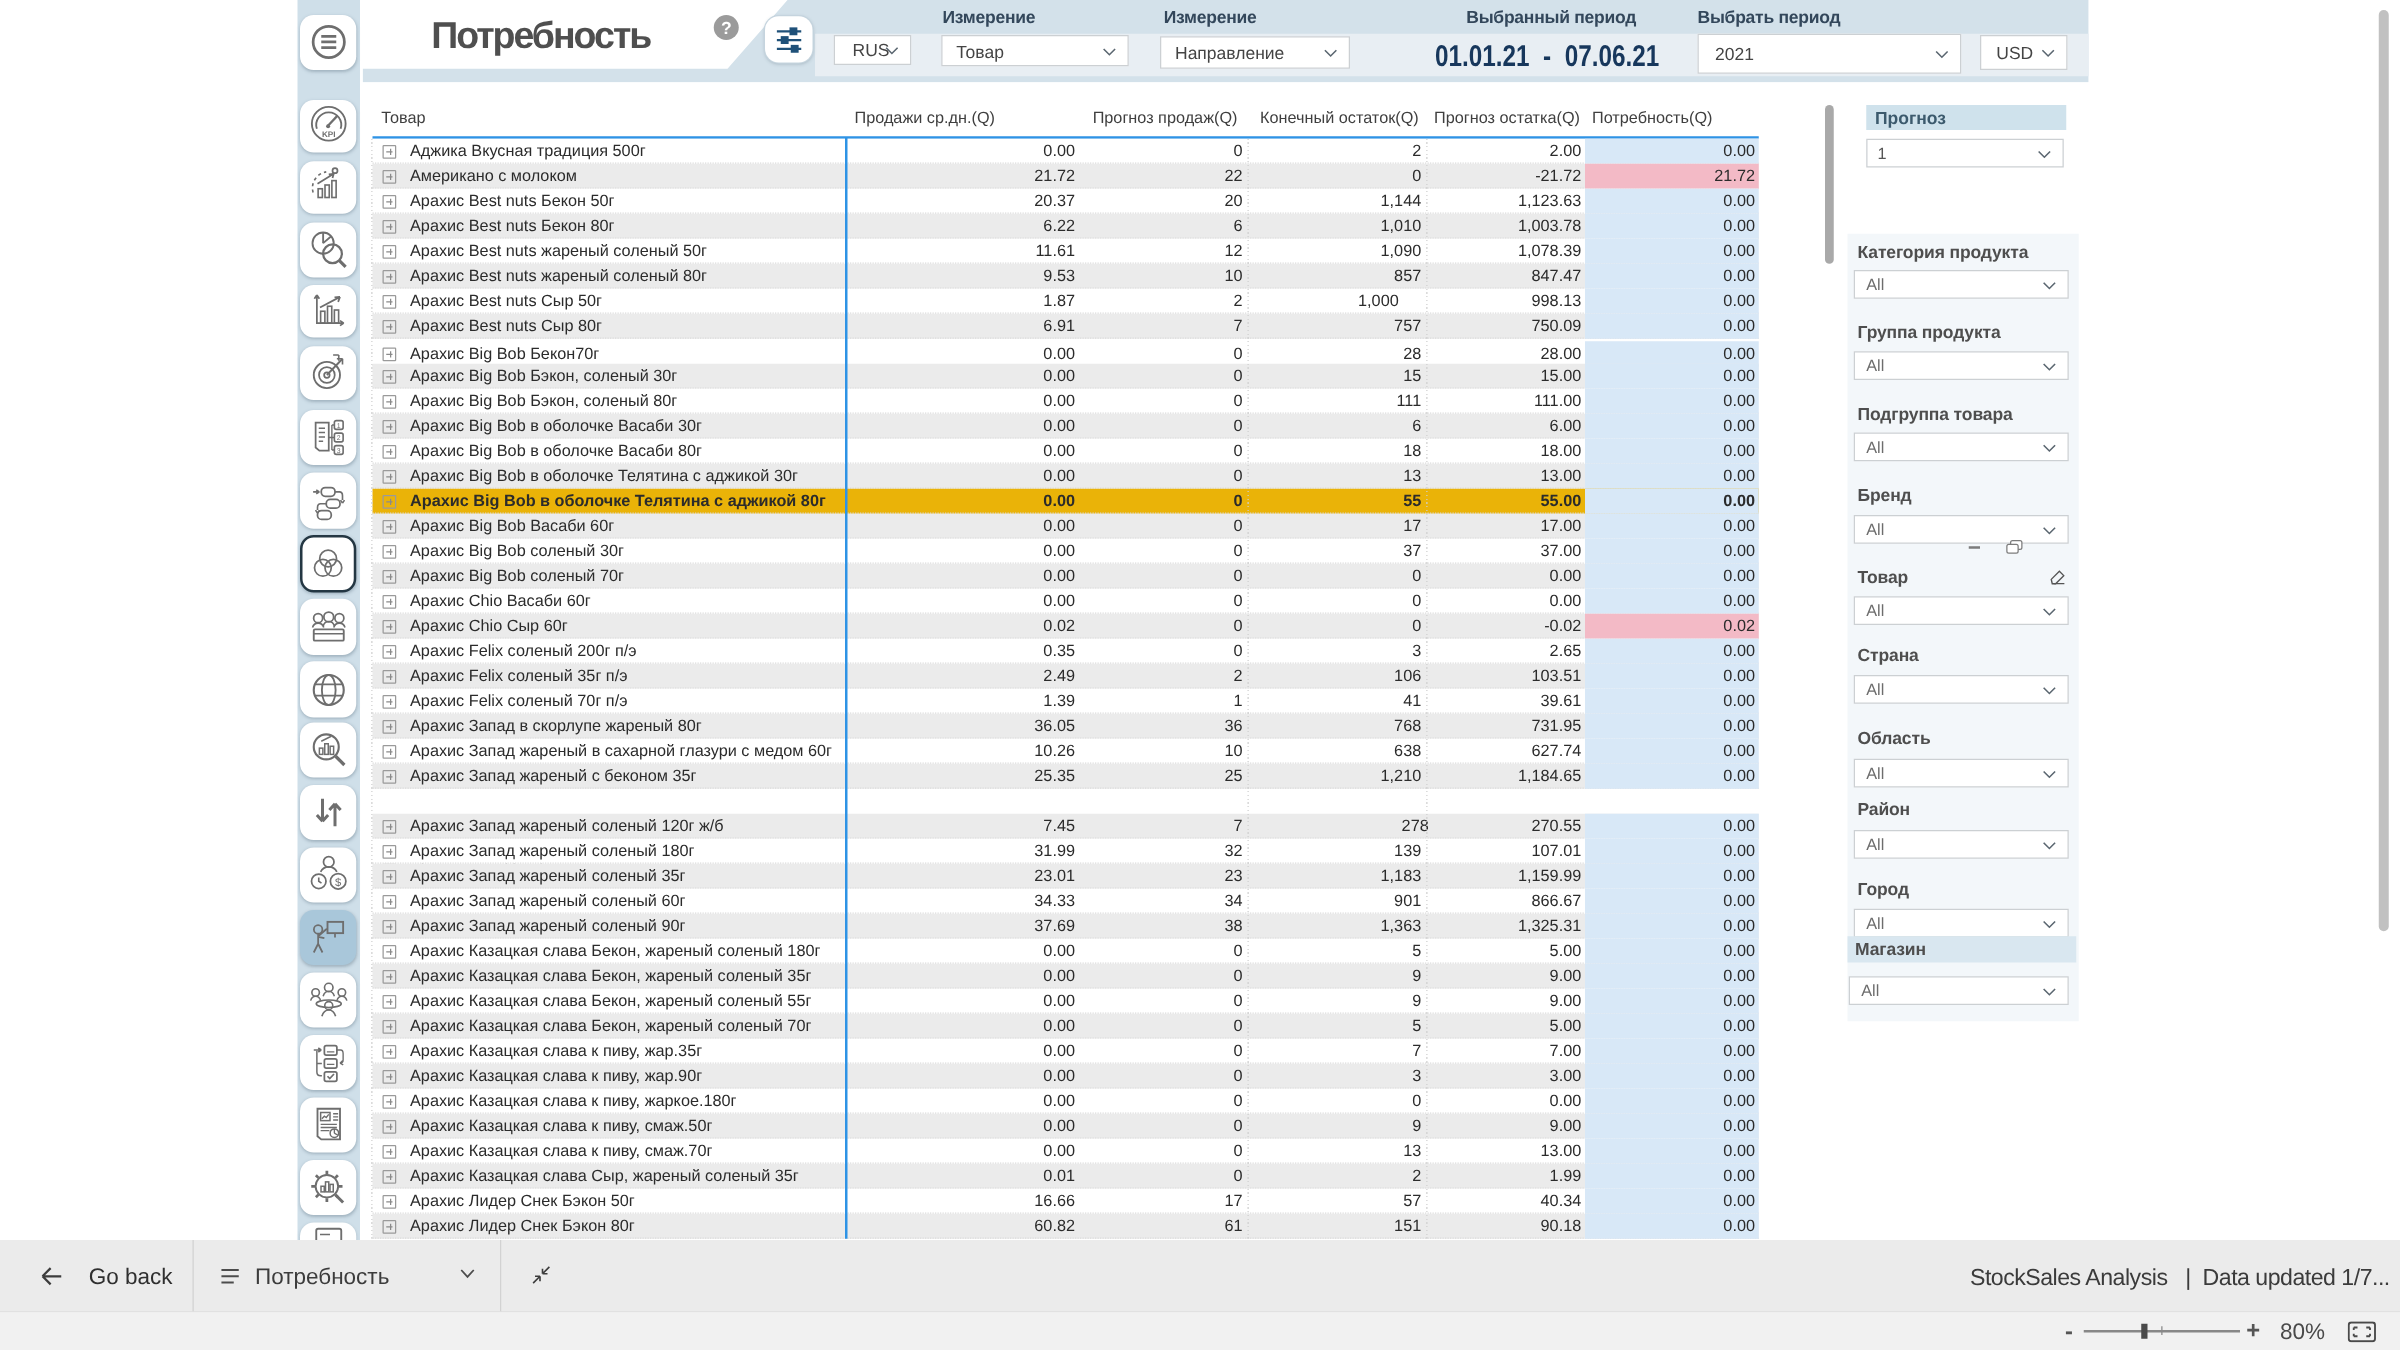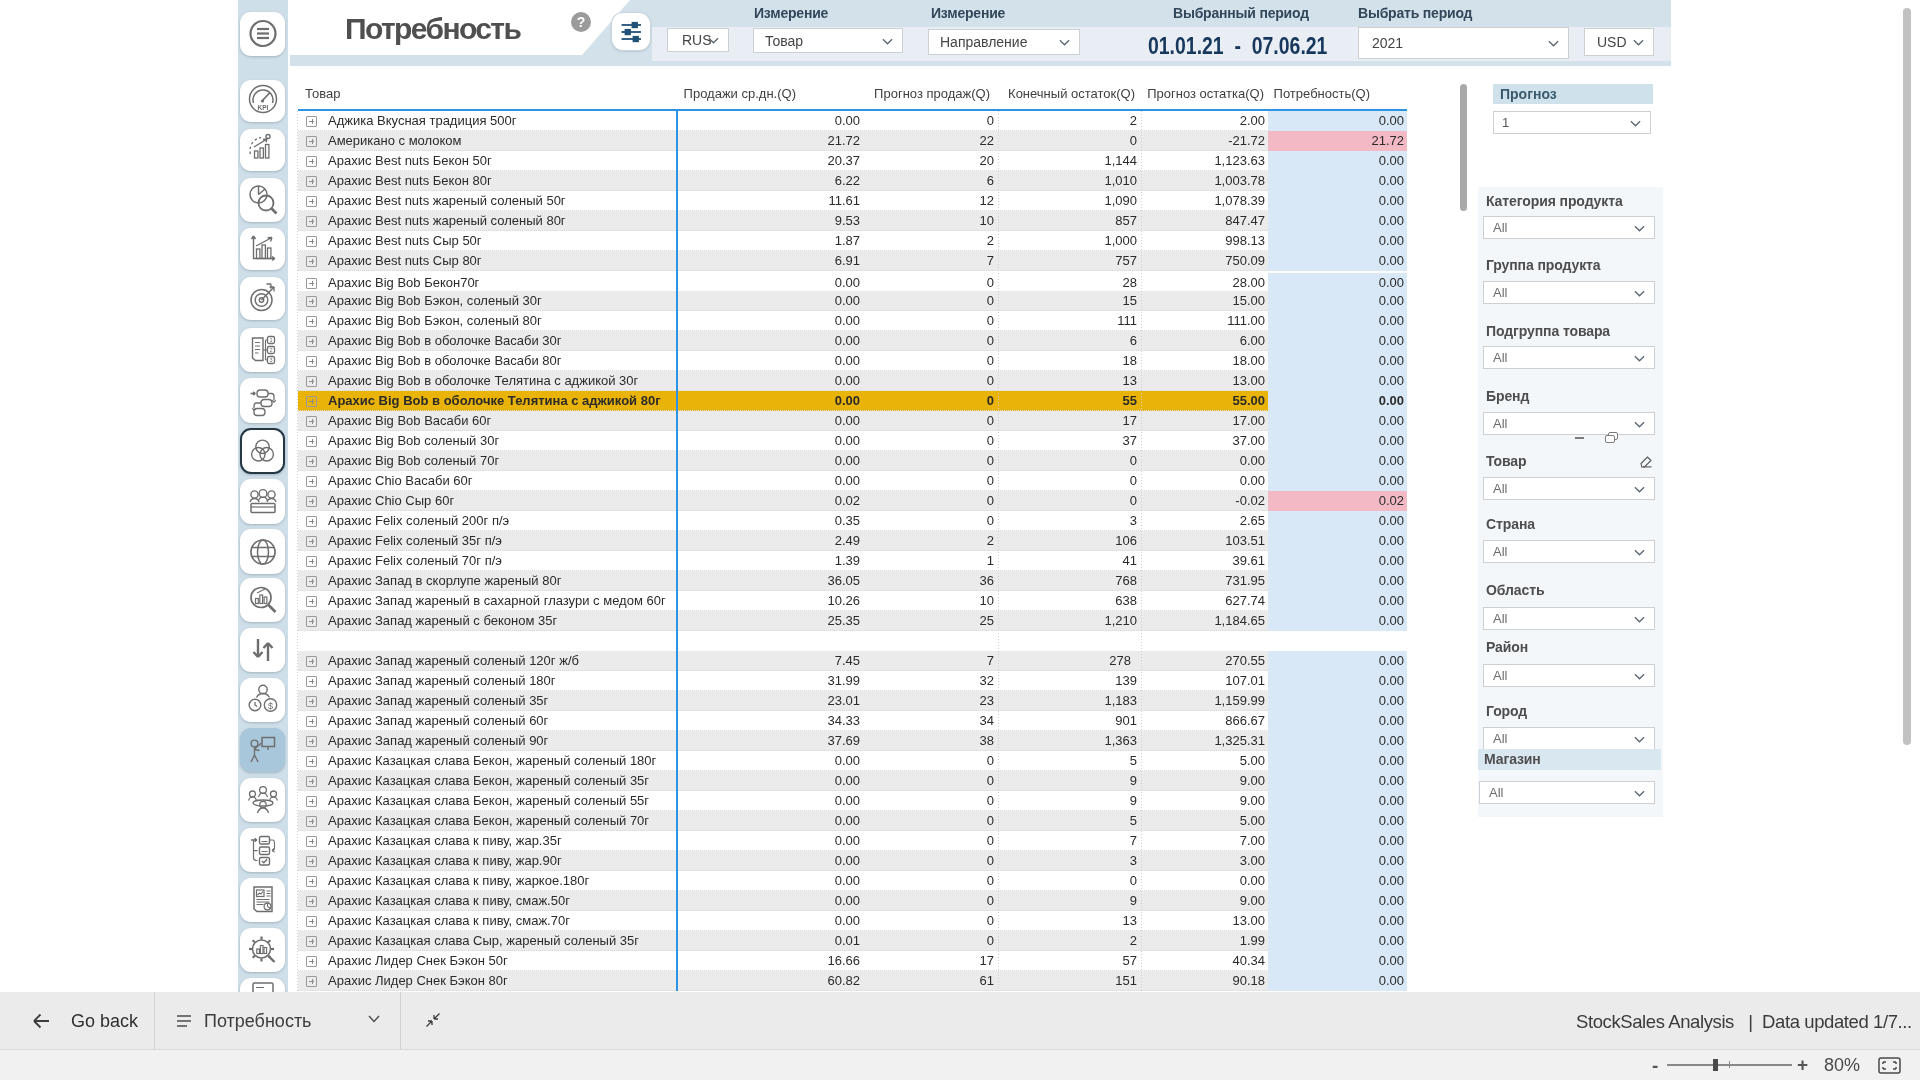--- a/index.html
+++ b/index.html
@@ -334,21 +334,21 @@
     <span class="v" style="right:270px;">857</span>
     <span class="v" style="right:142px;">847.47</span>
     <span class="v" style="right:3px;">0.00</span>
   </div>
 <div class="row" style="top:231px;background:#ffffff;">
     <div class="band" style="background:#d8e8f7;"></div>
     <span class="plus"></span>
     <span class="nm">Арахис Best nuts Сыр 50г</span>
     <span class="v" style="right:547px;">1.87</span>
     <span class="v" style="right:413px;">2</span>
-    <span class="v" style="right:270px;margin-left:45px;">1,000</span>
+    <span class="v" style="right:288px;margin-left:45px;">1,000</span>
     <span class="v" style="right:142px;">998.13</span>
     <span class="v" style="right:3px;">0.00</span>
   </div>
 <div class="row" style="top:251px;background:#ebebeb;">
     <div class="band" style="background:#d8e8f7;"></div>
     <span class="plus"></span>
     <span class="nm">Арахис Best nuts Сыр 80г</span>
     <span class="v" style="right:547px;">6.91</span>
     <span class="v" style="right:413px;">7</span>
     <span class="v" style="right:270px;">757</span>
@@ -544,21 +544,21 @@
     <span class="v" style="right:270px;">944</span>
     <span class="v" style="right:142px;">912.75</span>
     <span class="v" style="right:3px;">0.00</span>
   </div>
 <div class="row" style="top:651px;background:#ebebeb;">
     <div class="band" style="background:#d8e8f7;"></div>
     <span class="plus"></span>
     <span class="nm">Арахис Запад жареный соленый 120г ж/б</span>
     <span class="v" style="right:547px;">7.45</span>
     <span class="v" style="right:413px;">7</span>
-    <span class="v" style="right:276px;">278</span>
+    <span class="v" style="right:264px;">278</span>
     <span class="v" style="right:142px;">270.55</span>
     <span class="v" style="right:3px;">0.00</span>
   </div>
 <div class="row" style="top:671px;background:#ffffff;">
     <div class="band" style="background:#d8e8f7;"></div>
     <span class="plus"></span>
     <span class="nm">Арахис Запад жареный соленый 180г</span>
     <span class="v" style="right:547px;">31.99</span>
     <span class="v" style="right:413px;">32</span>
     <span class="v" style="right:270px;">139</span>

